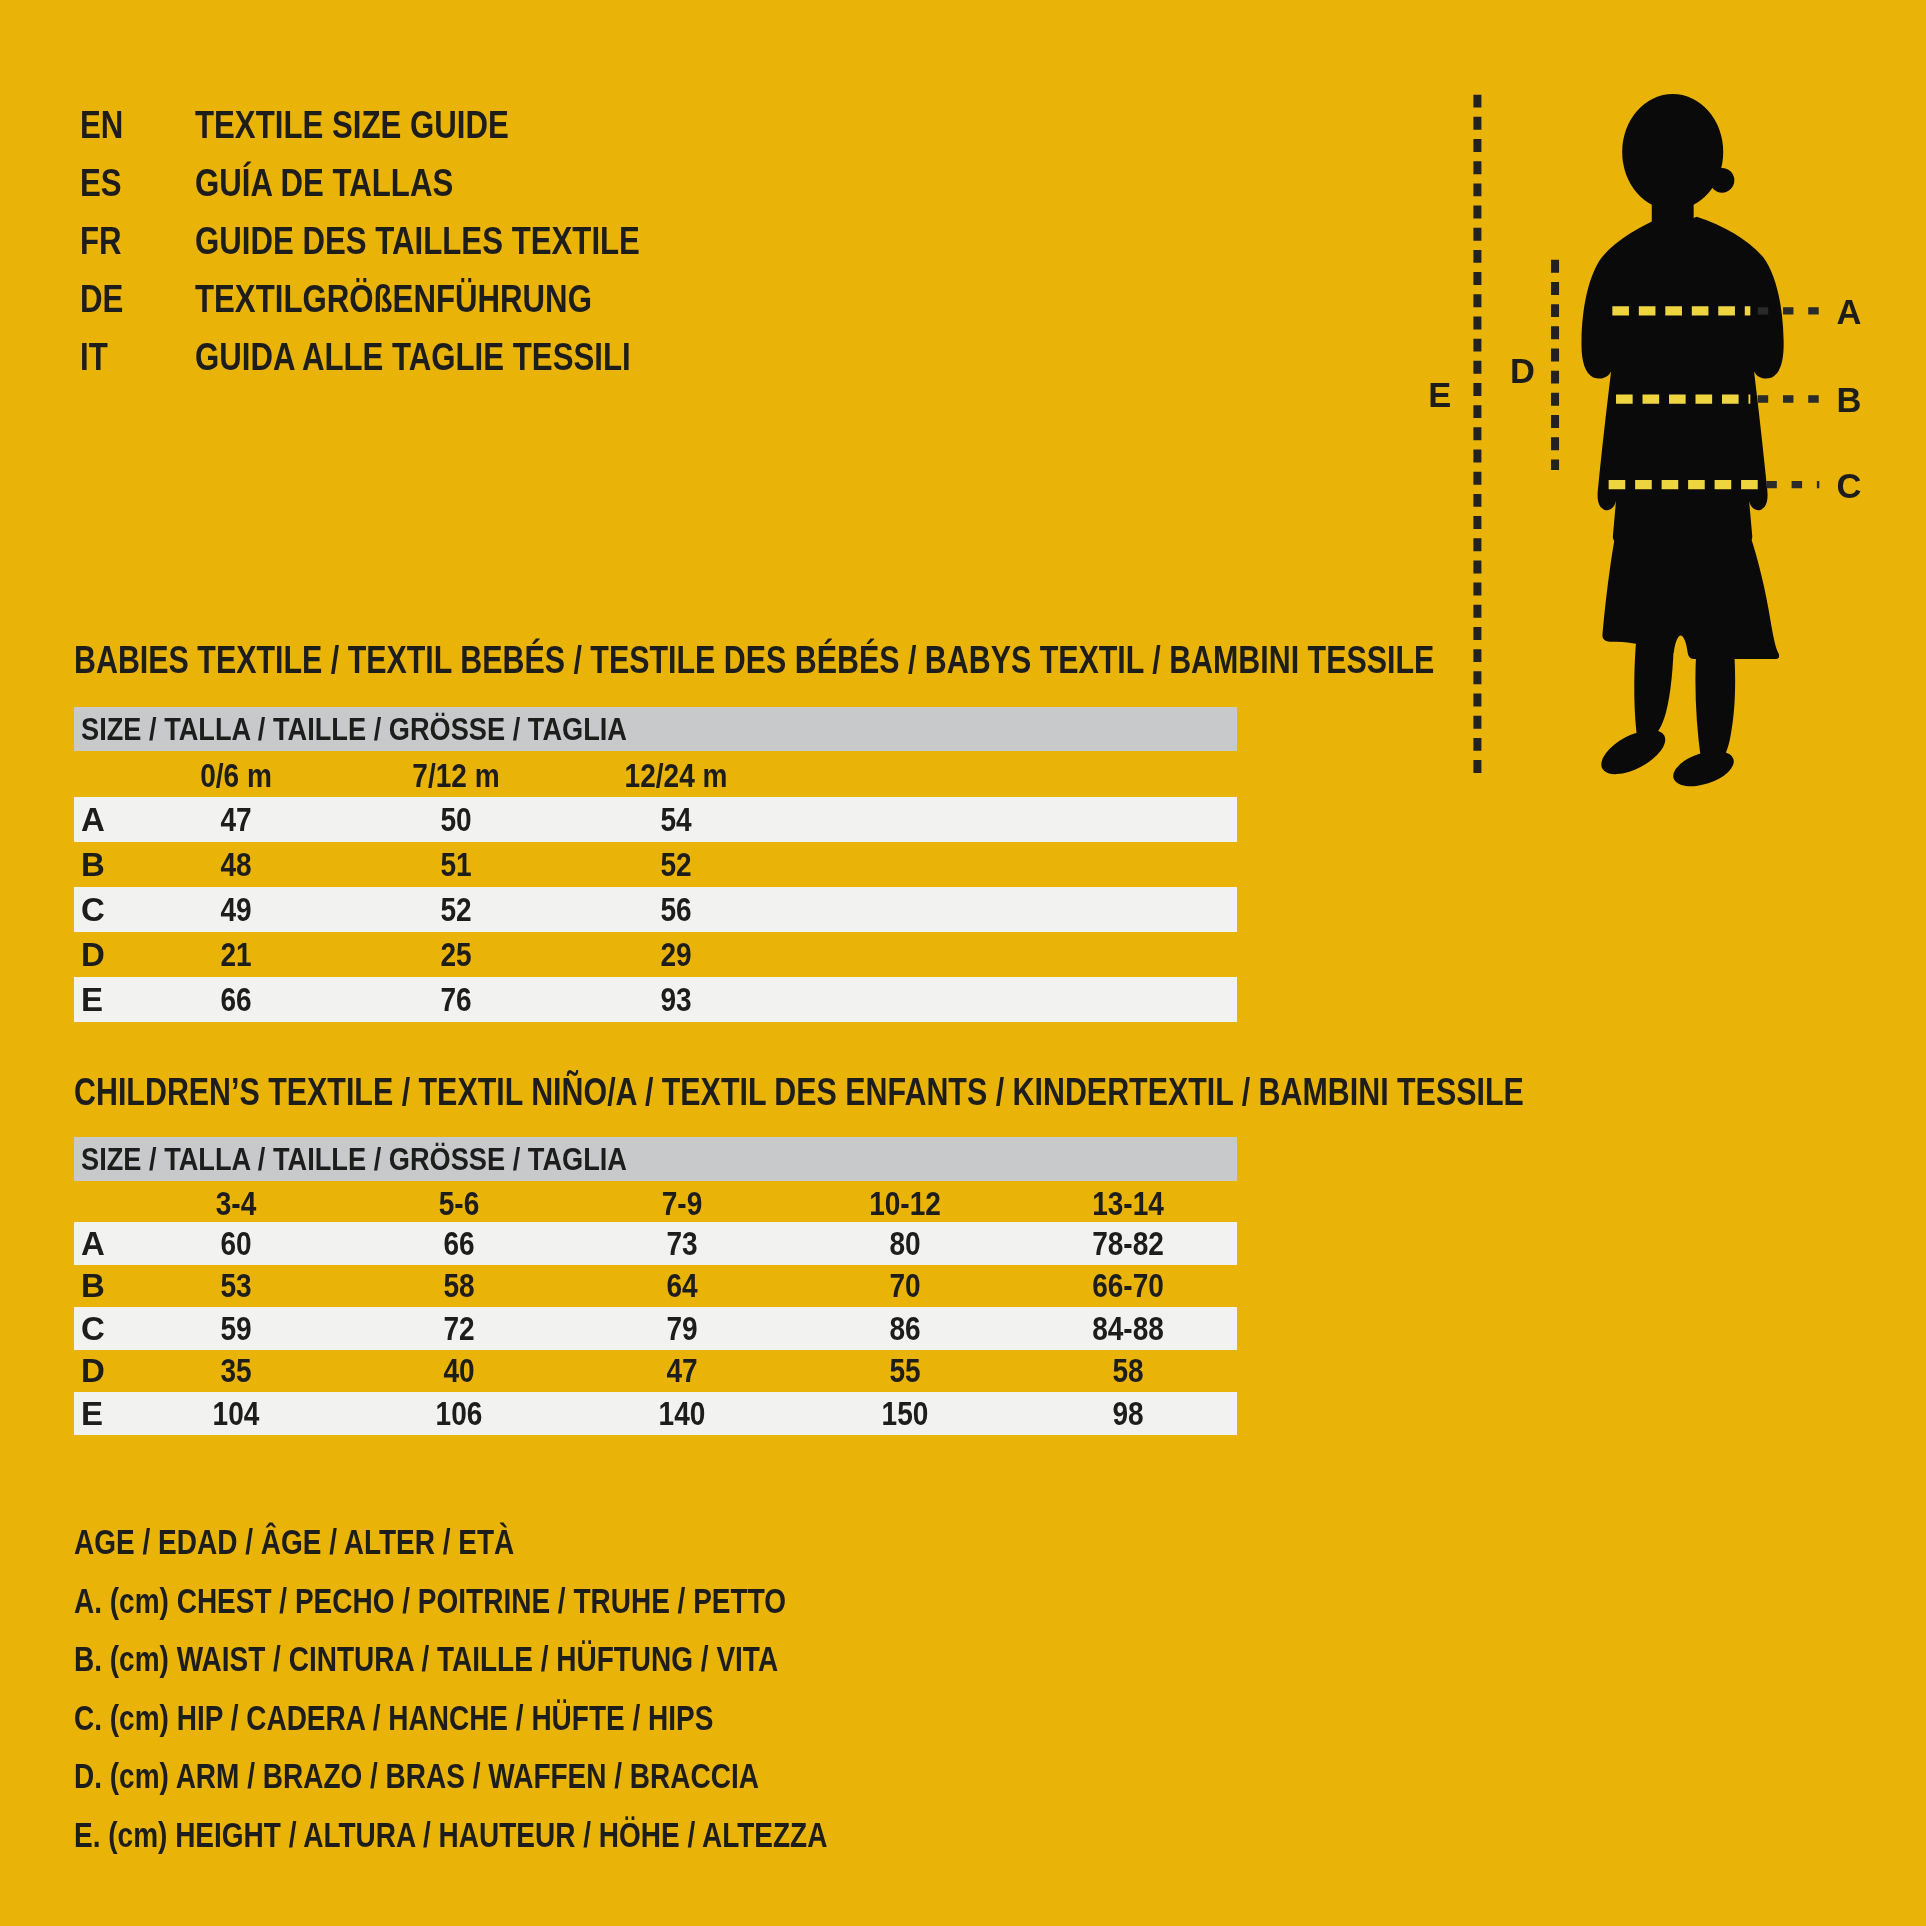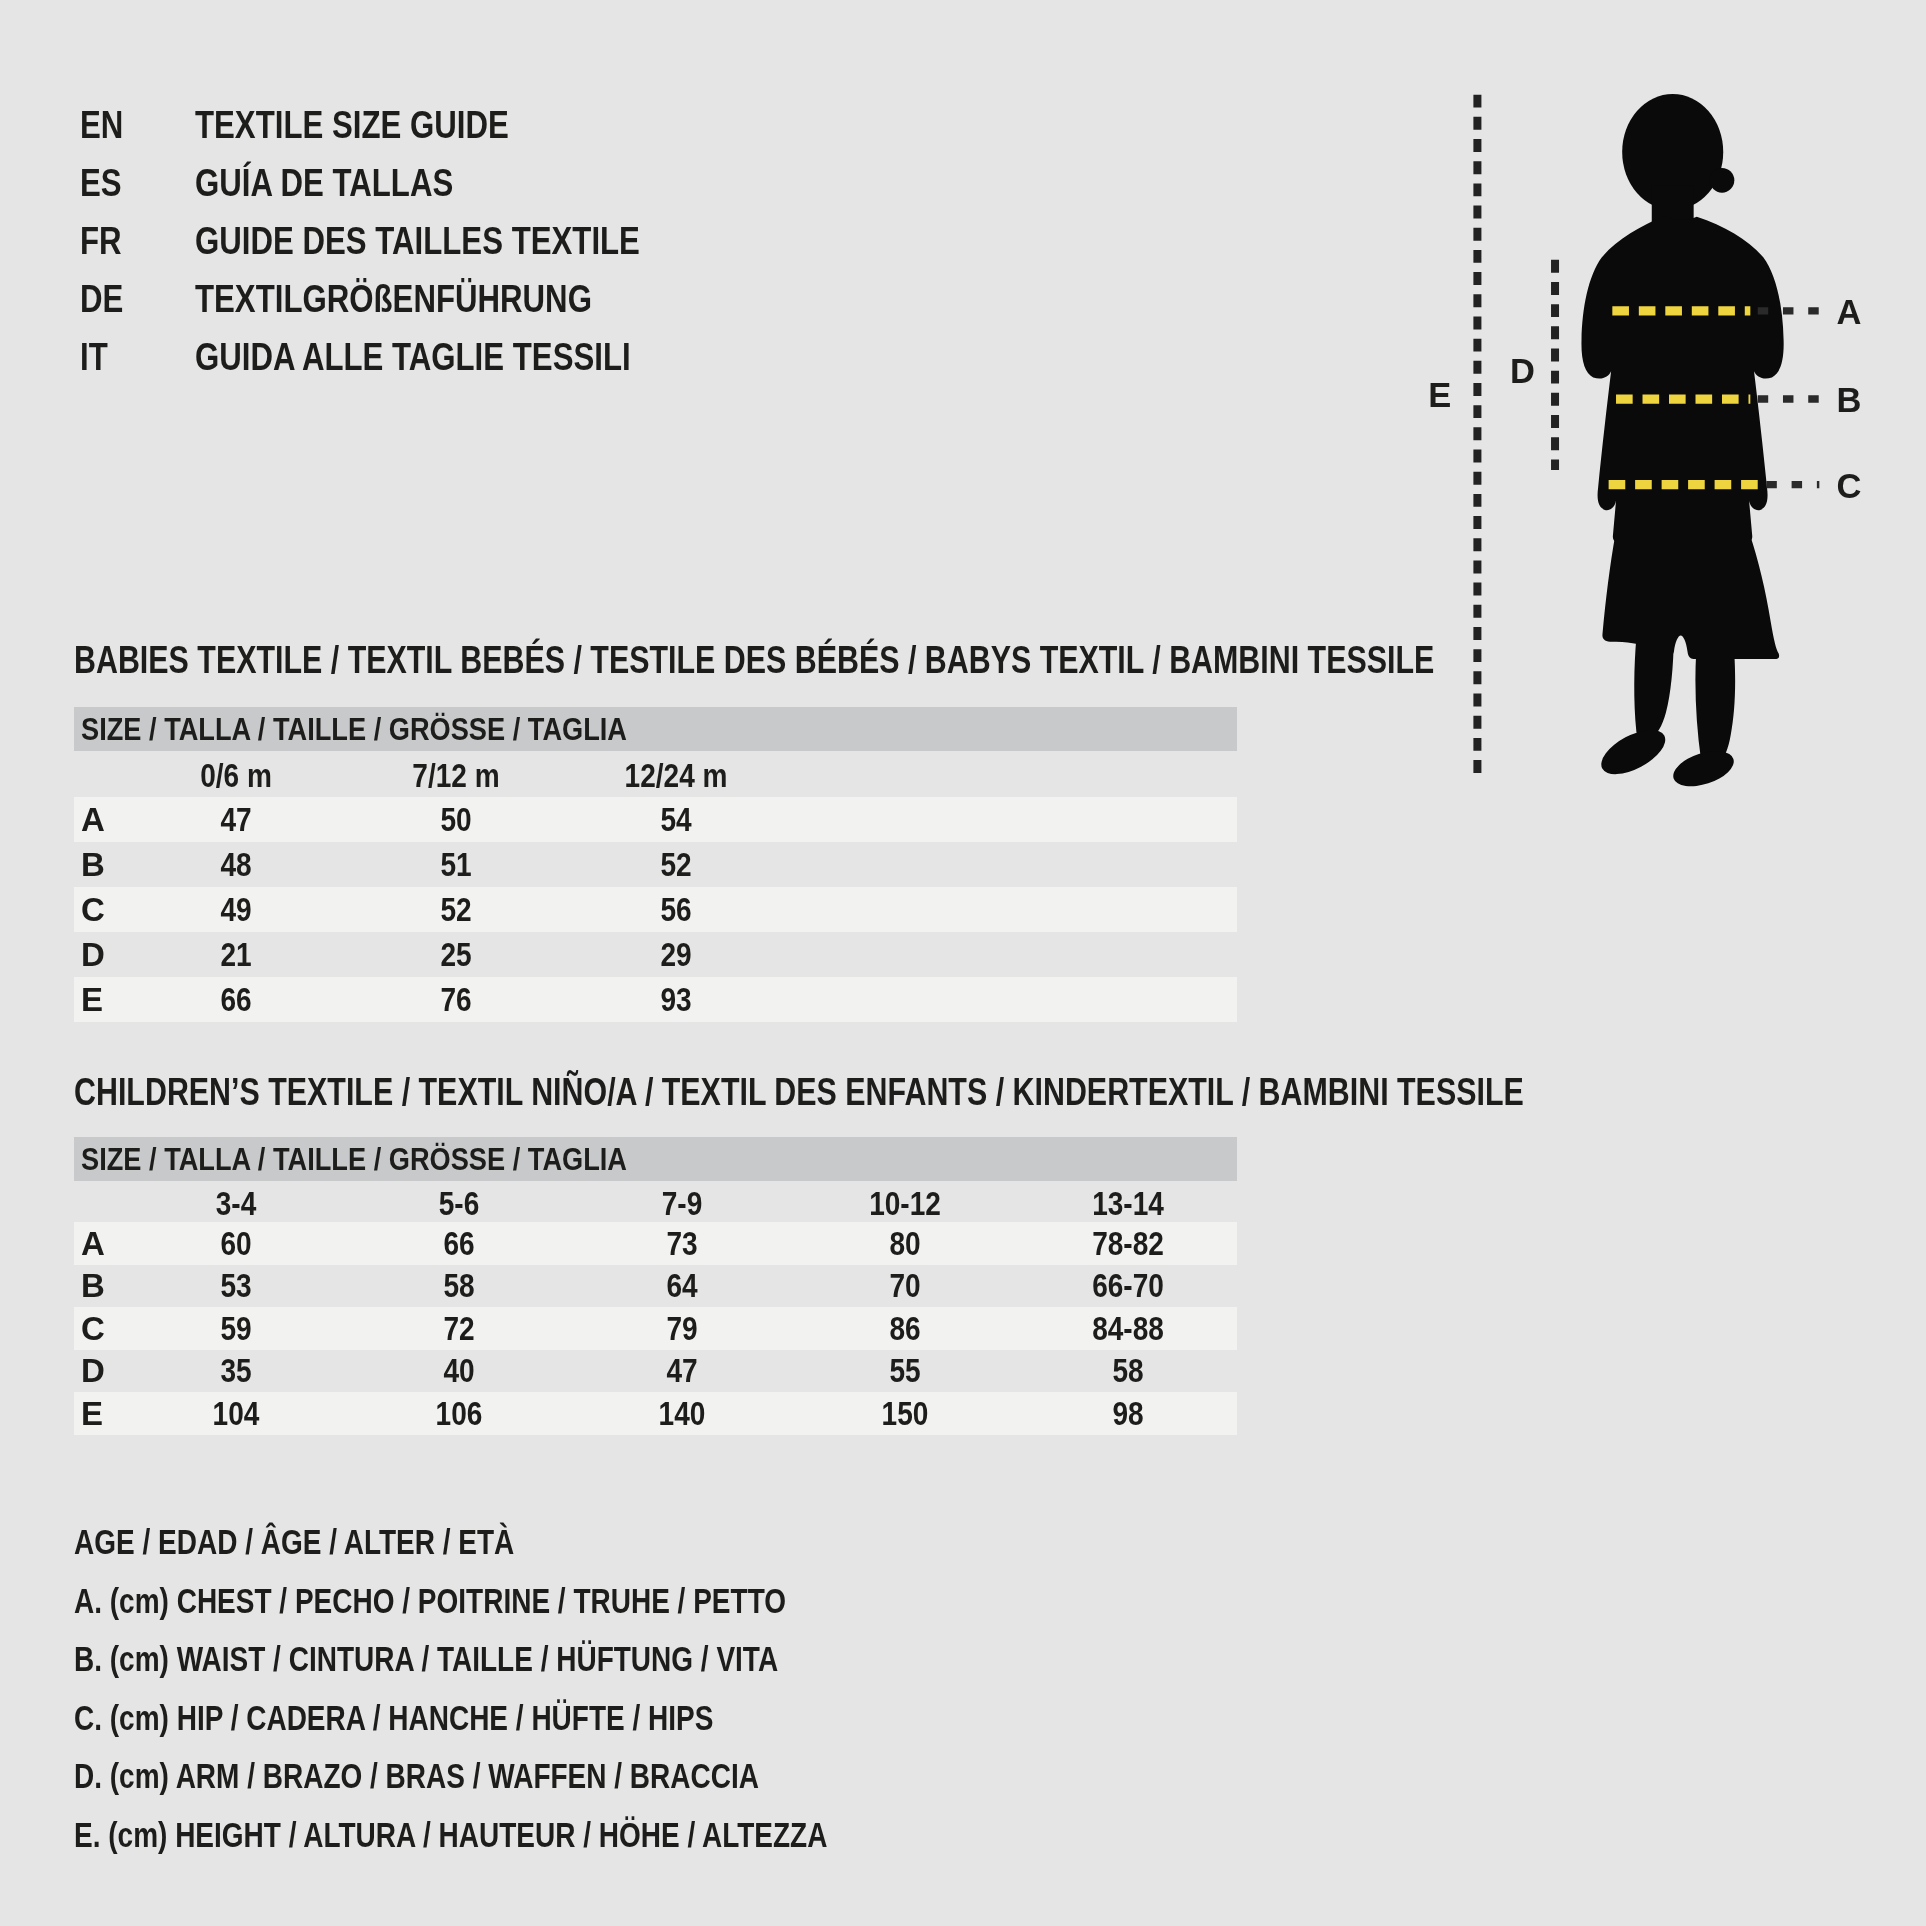--- a/index.html
+++ b/index.html
@@ -1,16 +1,16 @@
 <!DOCTYPE html>
 <html style="font-size:10px"><head>
 <meta charset="utf-8">
 <style>
   html,body{margin:0;padding:0;background:#ffffff;}
-  #canvas{position:relative;width:1926px;height:1926px;background:#e5e5e5;overflow:hidden;
+  #canvas{position:relative;width:1926px;height:1926px;background:#eab308;overflow:hidden;
           font-family:"Liberation Sans", sans-serif;color:#1d1d1b;}
   .txt{position:absolute;font-weight:700;white-space:nowrap;color:#1d1d1b;}
   .condL{transform:scaleX(0.80);transform-origin:left center;}
   .condL85{transform:scaleX(0.85);transform-origin:left center;}
   .cx{transform:translateX(-50%) scaleX(0.85);}
   .lang{font-size:39px;line-height:49px;}
   .heading{font-size:38px;line-height:44px;}
   .barlabel{font-size:32px;line-height:44px;}
   .colhead{font-size:33px;line-height:37px;}
   .cell{font-size:33px;}

